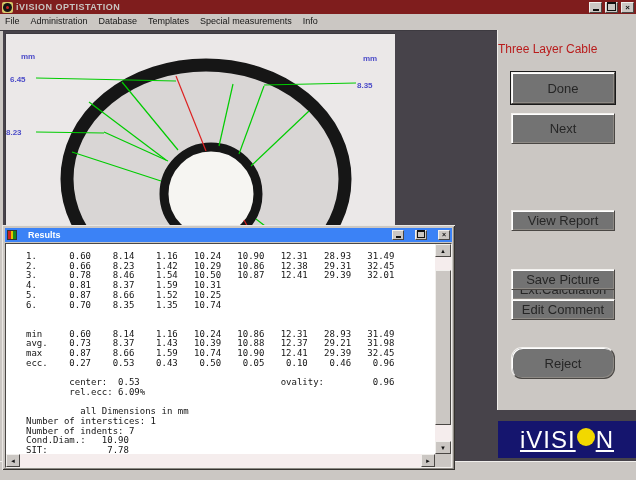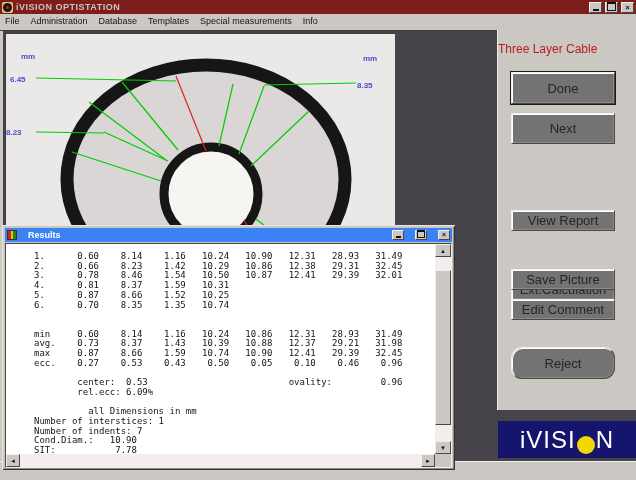--- a/index.html
+++ b/index.html
@@ -59,21 +59,21 @@
     background:#737373; color:#262626; font-size:13px; font-family:"Liberation Sans",sans-serif;
     border:1px solid; border-color:#f3f1ee #4a4744 #4a4744 #f3f1ee;
     box-shadow: inset 1px 1px 0 #ffffff, inset -1px -1px 0 #8d8984;
     display:flex; align-items:center; justify-content:center; cursor:default;
   }
   .pbtn.default { outline:1px solid #1a1a1a; }
   .logo {
     position:absolute; left:498px; top:421px; width:138px; height:37px;
     background:#15156e; display:flex; align-items:center; justify-content:center;
   }
-  .logo-text { color:#fff; font-size:24px; letter-spacing:1px; display:flex; align-items:flex-end; }
+  .logo-text { color:#fff; font-size:24px; letter-spacing:1px; display:flex; align-items:flex-start;text-decoration:underline; }
   .logo-dot { width:18px; height:18px; border-radius:50%; background:#f2d800; margin:2px 1px 0; }
   .statusbar {
     position:absolute; left:0; top:461px; width:636px; height:19px;
     background:#cbc7c3; border-top:1px solid #f1efec;
   }
 
   
   .results-window {
     position:absolute; left:2px; top:225px; width:453px; height:245px;
     background:#cbc7c3; padding:3px;
@@ -93,21 +93,21 @@
     display:flex; align-items:flex-end; justify-content:center;
     font-size:7px; line-height:8px; color:#111; font-weight:bold;
   }
   .rw-btn.g-min::after { width:5px; height:2px; }
   .rw-btn.g-max::after { width:6px; height:5px; border-top-width:2px; }
   .rw-body {
     position:relative; margin-top:1px; height:225px; background:#fff;
     border:1px solid; border-color:#4a4744 #f1efec #f1efec #4a4744;
   }
   .rw-text {
-    position:absolute; left:16px; top:0; width:429px; height:210px; overflow:hidden;
+    position:absolute; left:8px; top:0; width:429px; height:210px; overflow:hidden;
     padding:8px 0 0 12px; font-family:"DejaVu Sans Mono", monospace;
     font-size:9px; line-height:9.7px; color:#141414; white-space:pre;
   }
   .rw-vscroll {
     position:absolute; top:0; right:0; width:16px; height:210px; background:#f5eded;
   }
   .rw-hscroll {
     position:absolute; bottom:0; left:0; width:429px; height:13px; background:#f5eded;
   }
   .rw-corner { position:absolute; right:0; bottom:0; width:16px; height:13px; background:#cbc7c3; }

